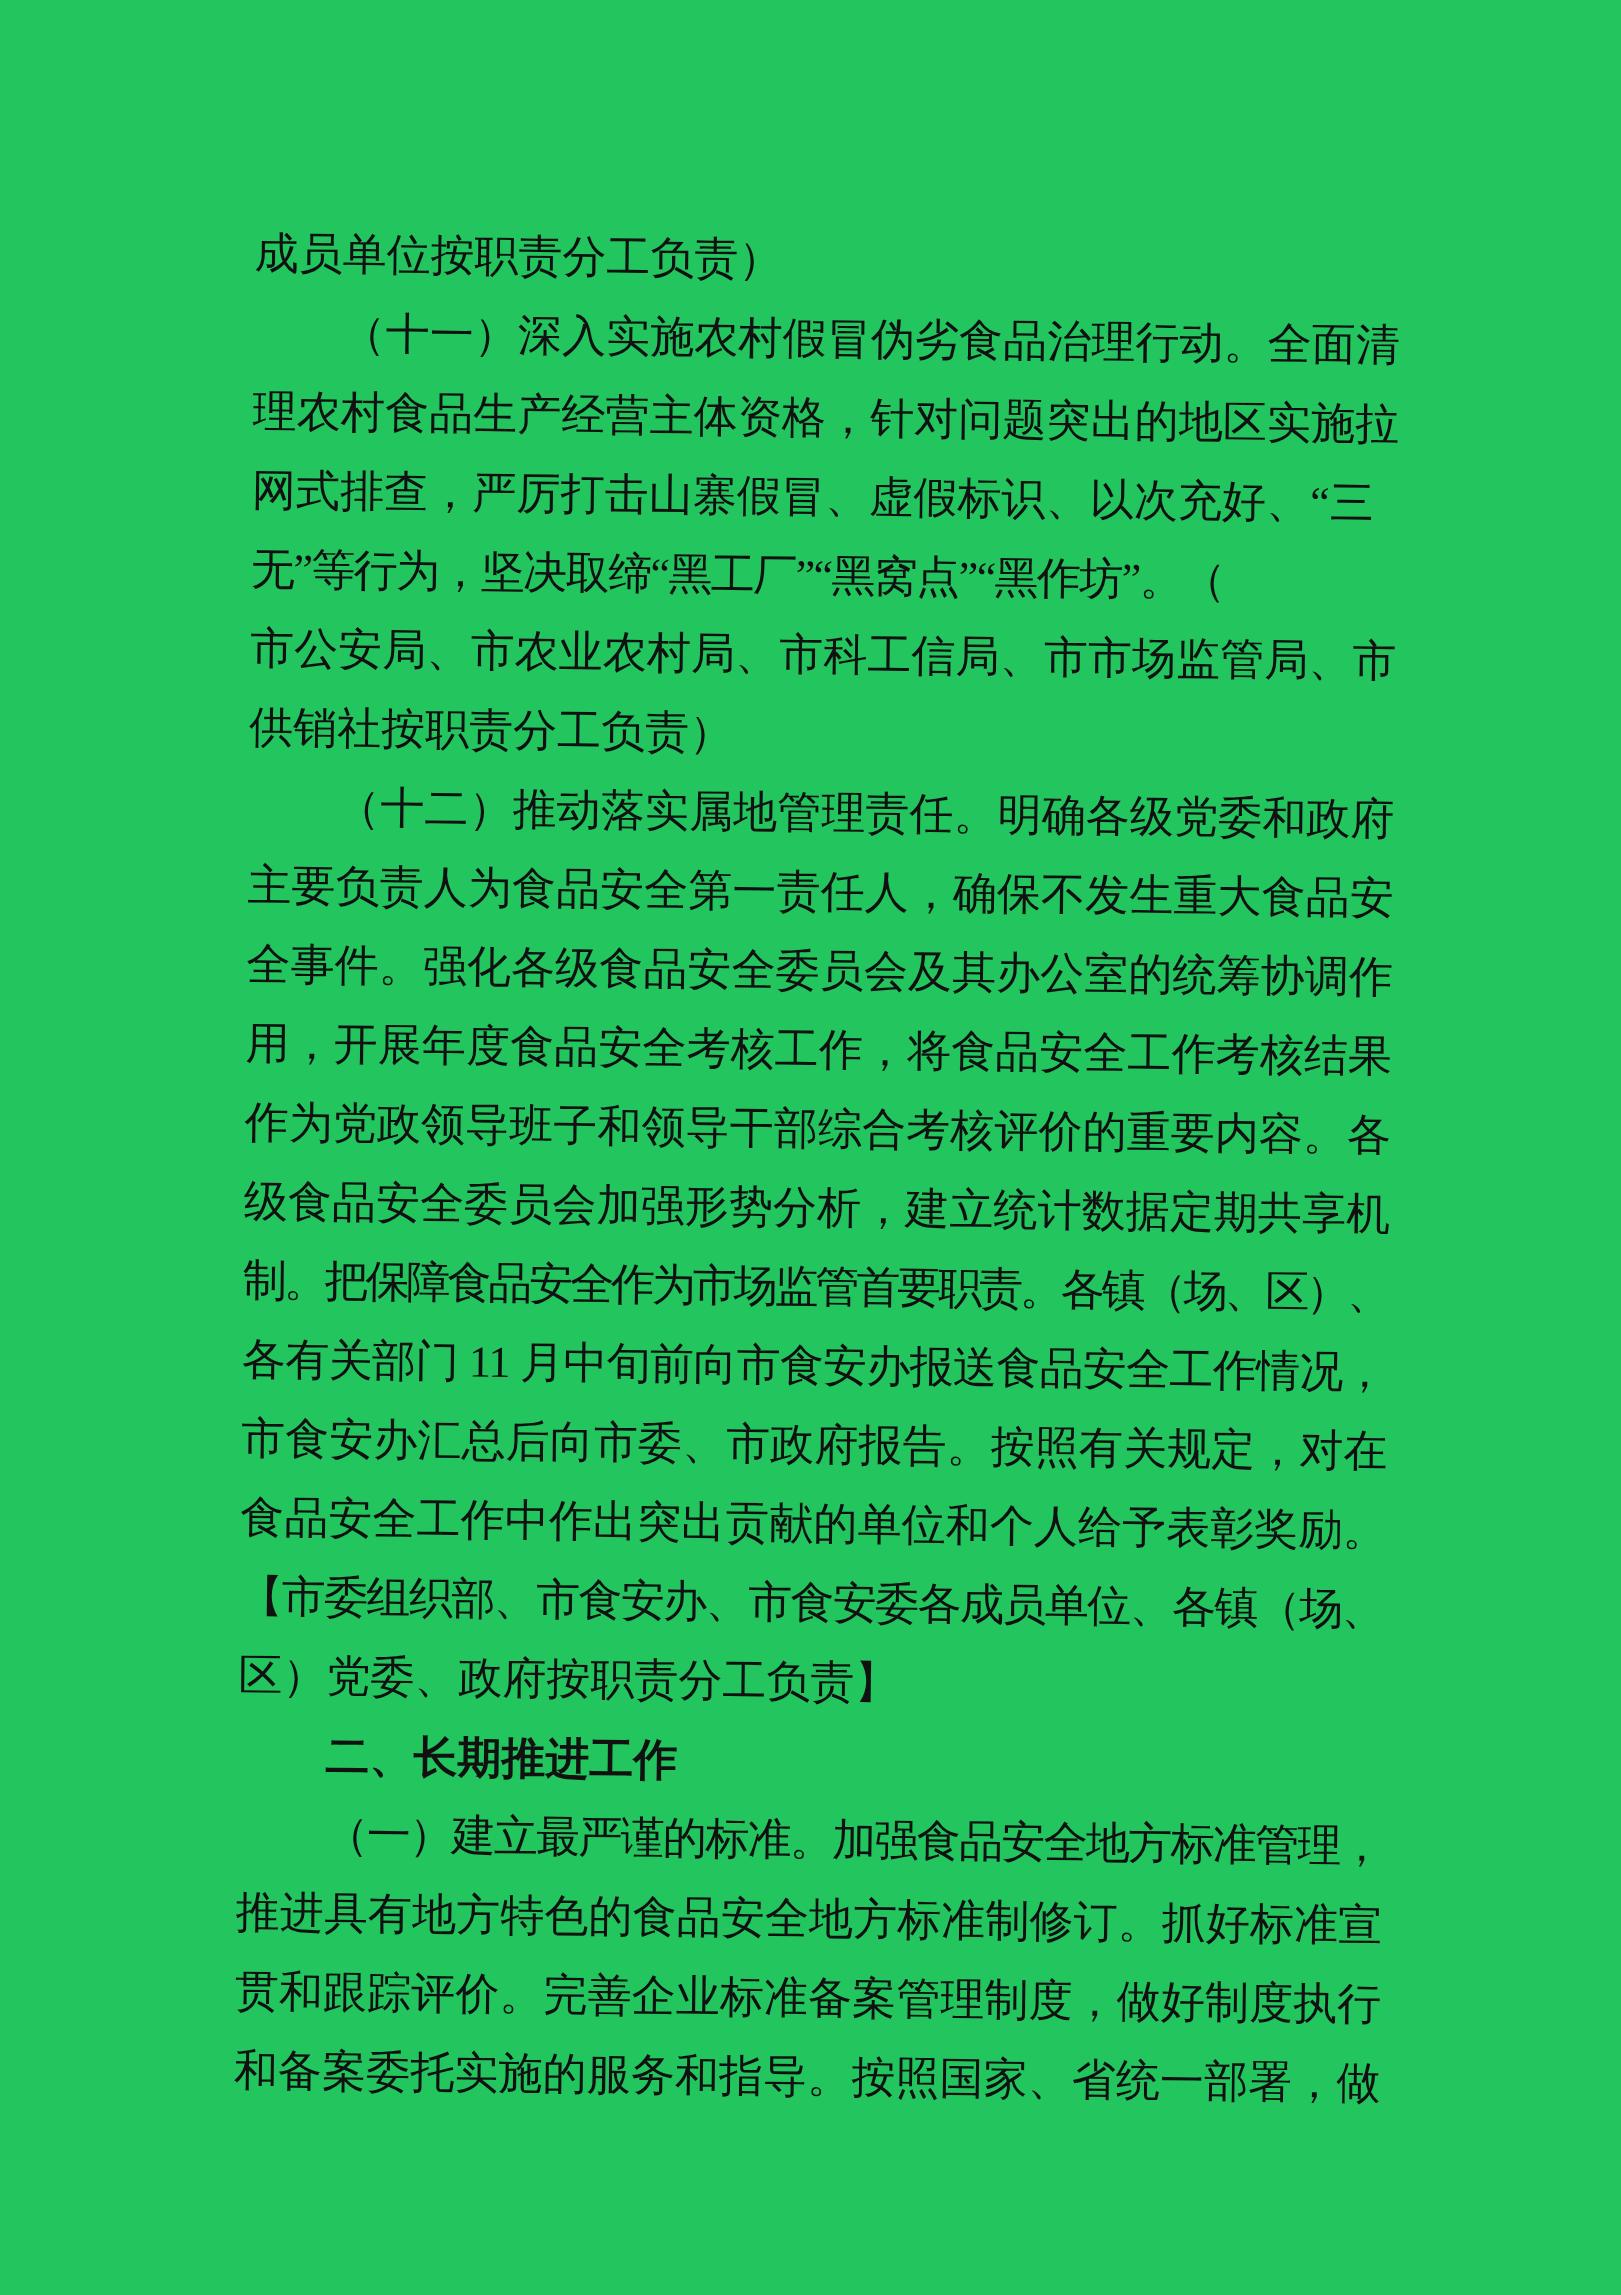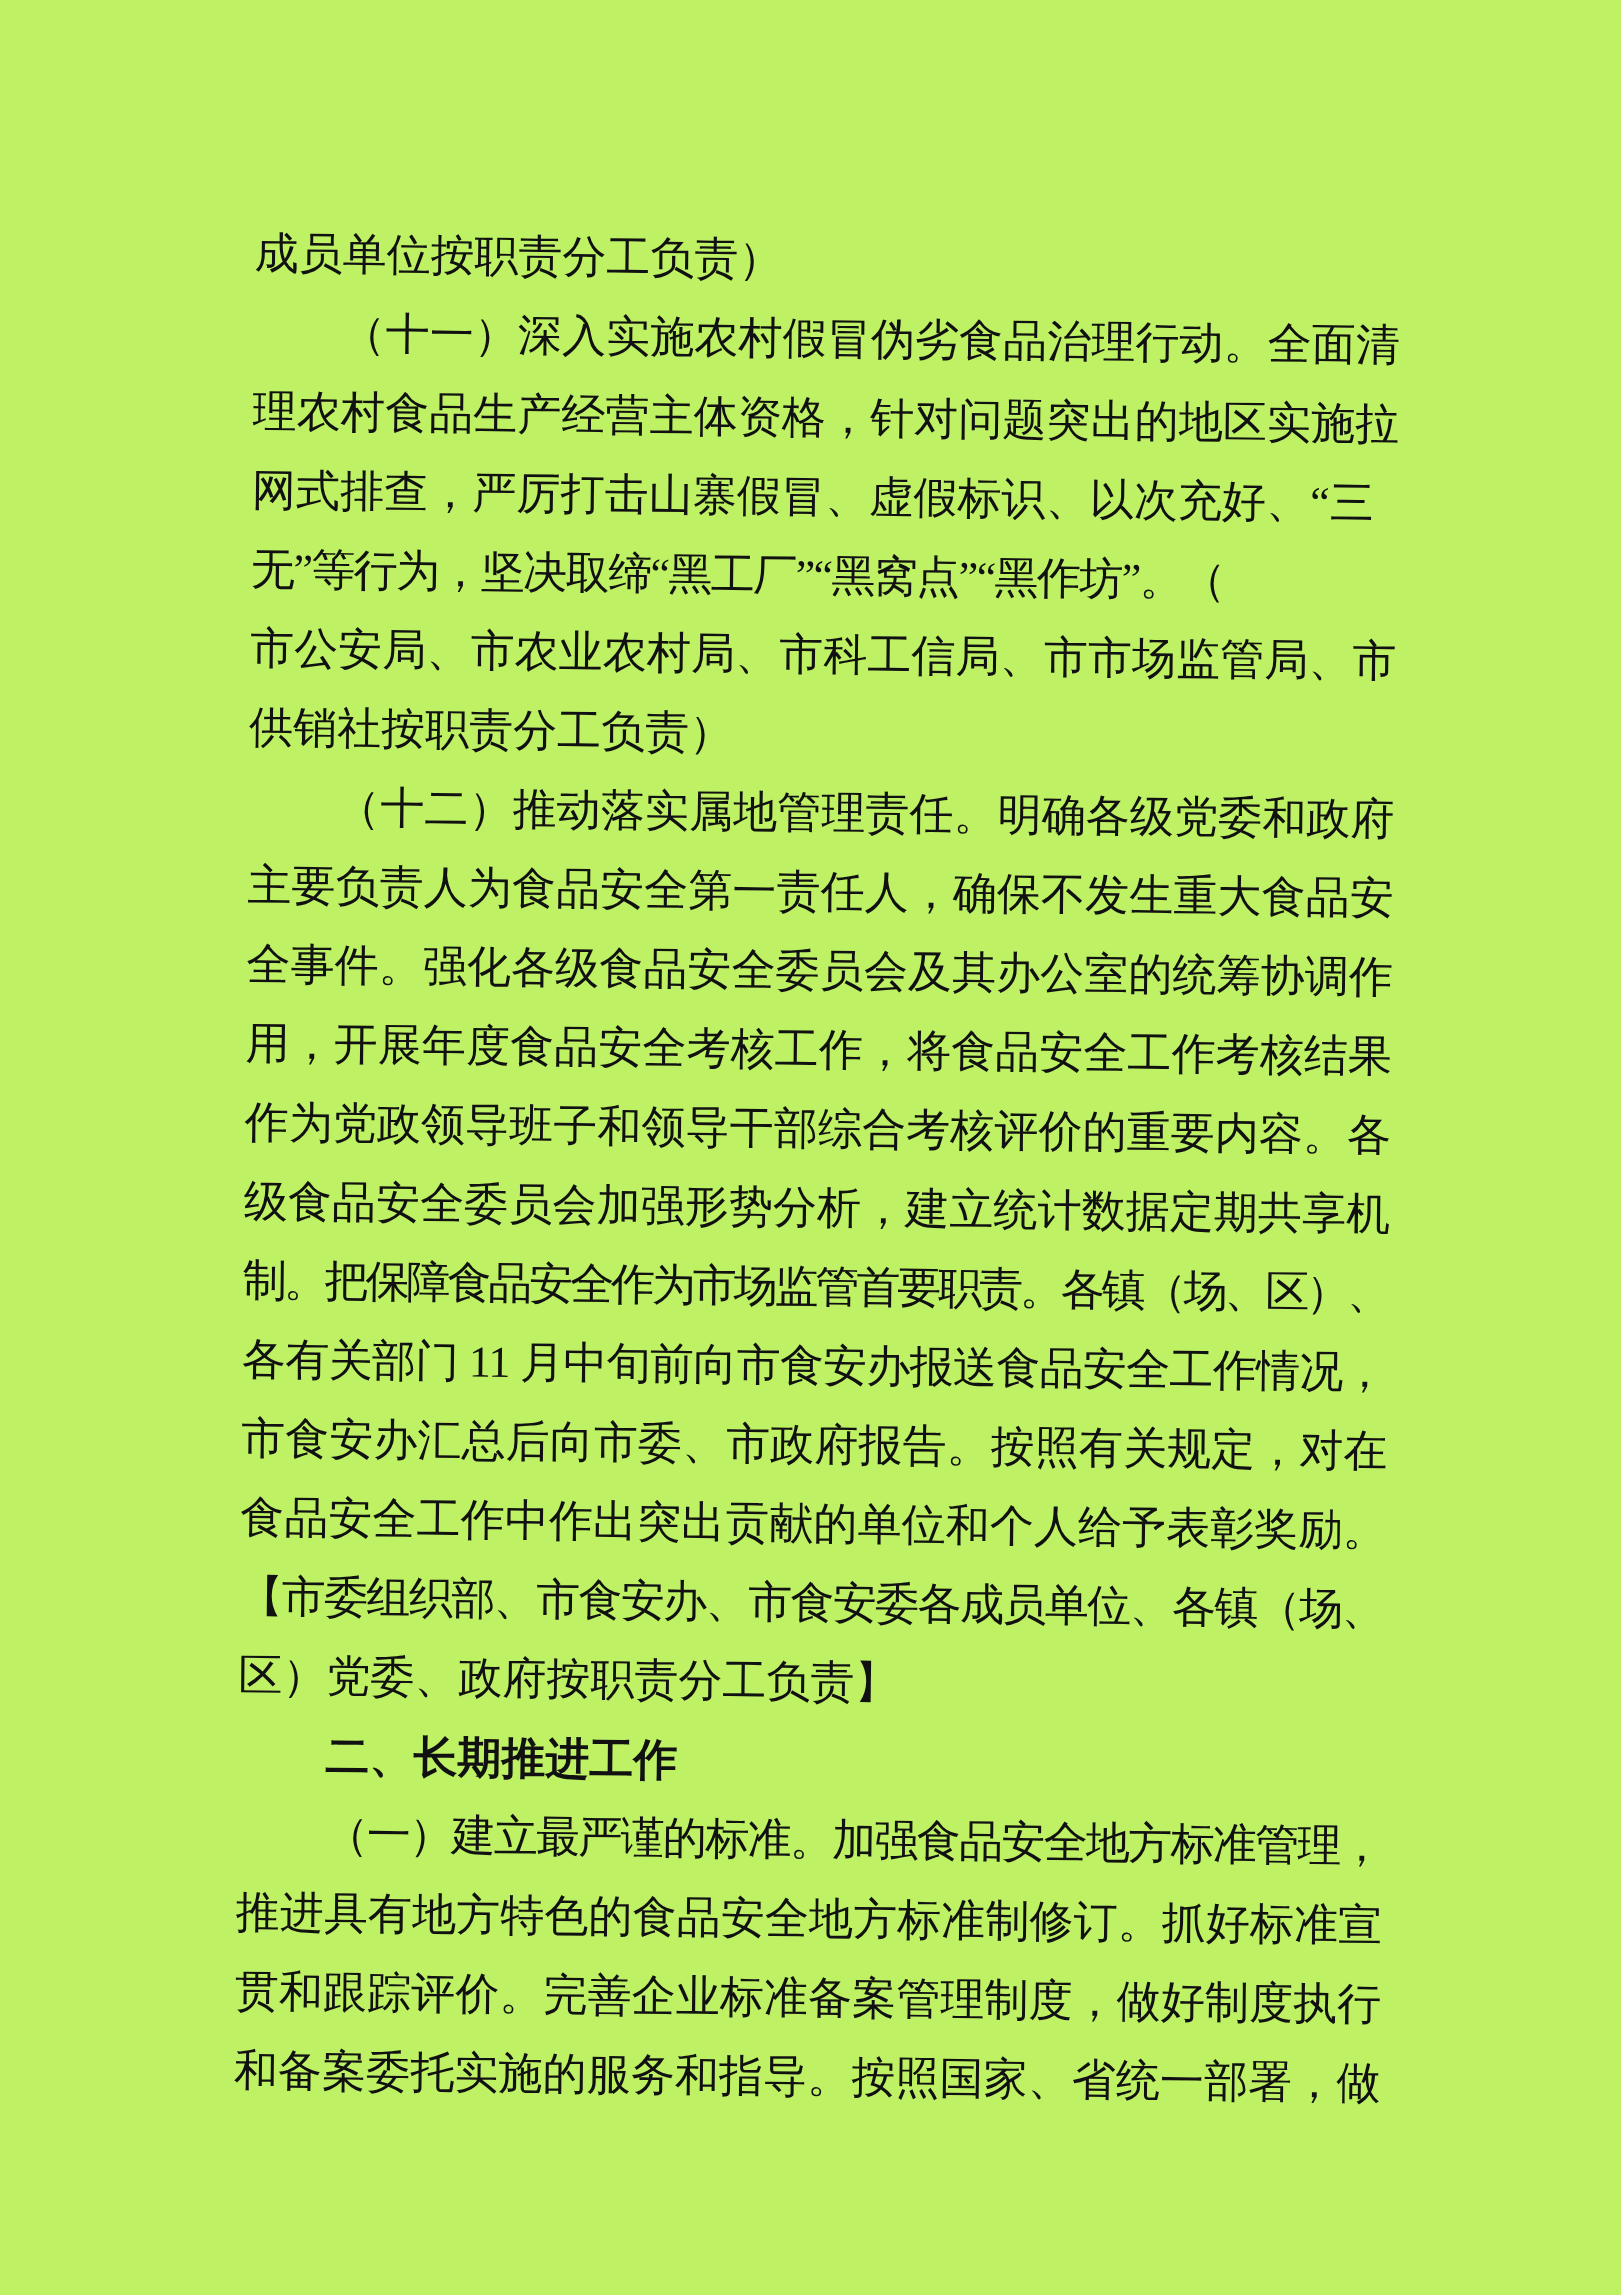--- a/index.html
+++ b/index.html
@@ -28,21 +28,21 @@
     text-align:left;
   }
   .hd{
     font-weight:700;
     font-family:"Liberation Sans", sans-serif;
   }
 </style>
 </head>
 <body>
 
-<div class="page" style="background: #bef264; text-decoration: underline;">
+<div class="page" style="background: #22c55e; text-decoration: underline;">
   <div class="doc" id="doc" style="color: rgb(17, 17, 17);">
       <div class="ln">成员单位按职责分工负责）</div>
       <div class="ln" style="padding-left: 88px; letter-spacing: 0.1px;">（十一）深入实施农村假冒伪劣食品治理行动。全面清</div>
       <div class="ln" style="letter-spacing: 0.1px;">理农村食品生产经营主体资格，针对问题突出的地区实施拉</div>
       <div class="ln" style="letter-spacing: 0.1px;">网式排查，严厉打击山寨假冒、虚假标识、以次充好、“三</div>
       <div class="ln" style="letter-spacing: -1.6px;">无”等行为，坚决取缔“黑工厂”“黑窝点”“黑作坊”。（</div>
       <div class="ln" style="letter-spacing: 0.1px;">市公安局、市农业农村局、市科工信局、市市场监管局、市</div>
       <div class="ln">供销社按职责分工负责）</div>
       <div class="ln" style="padding-left: 88px; letter-spacing: 0.1px;">（十二）推动落实属地管理责任。明确各级党委和政府</div>
       <div class="ln" style="letter-spacing: 0.1px;">主要负责人为食品安全第一责任人，确保不发生重大食品安</div>

